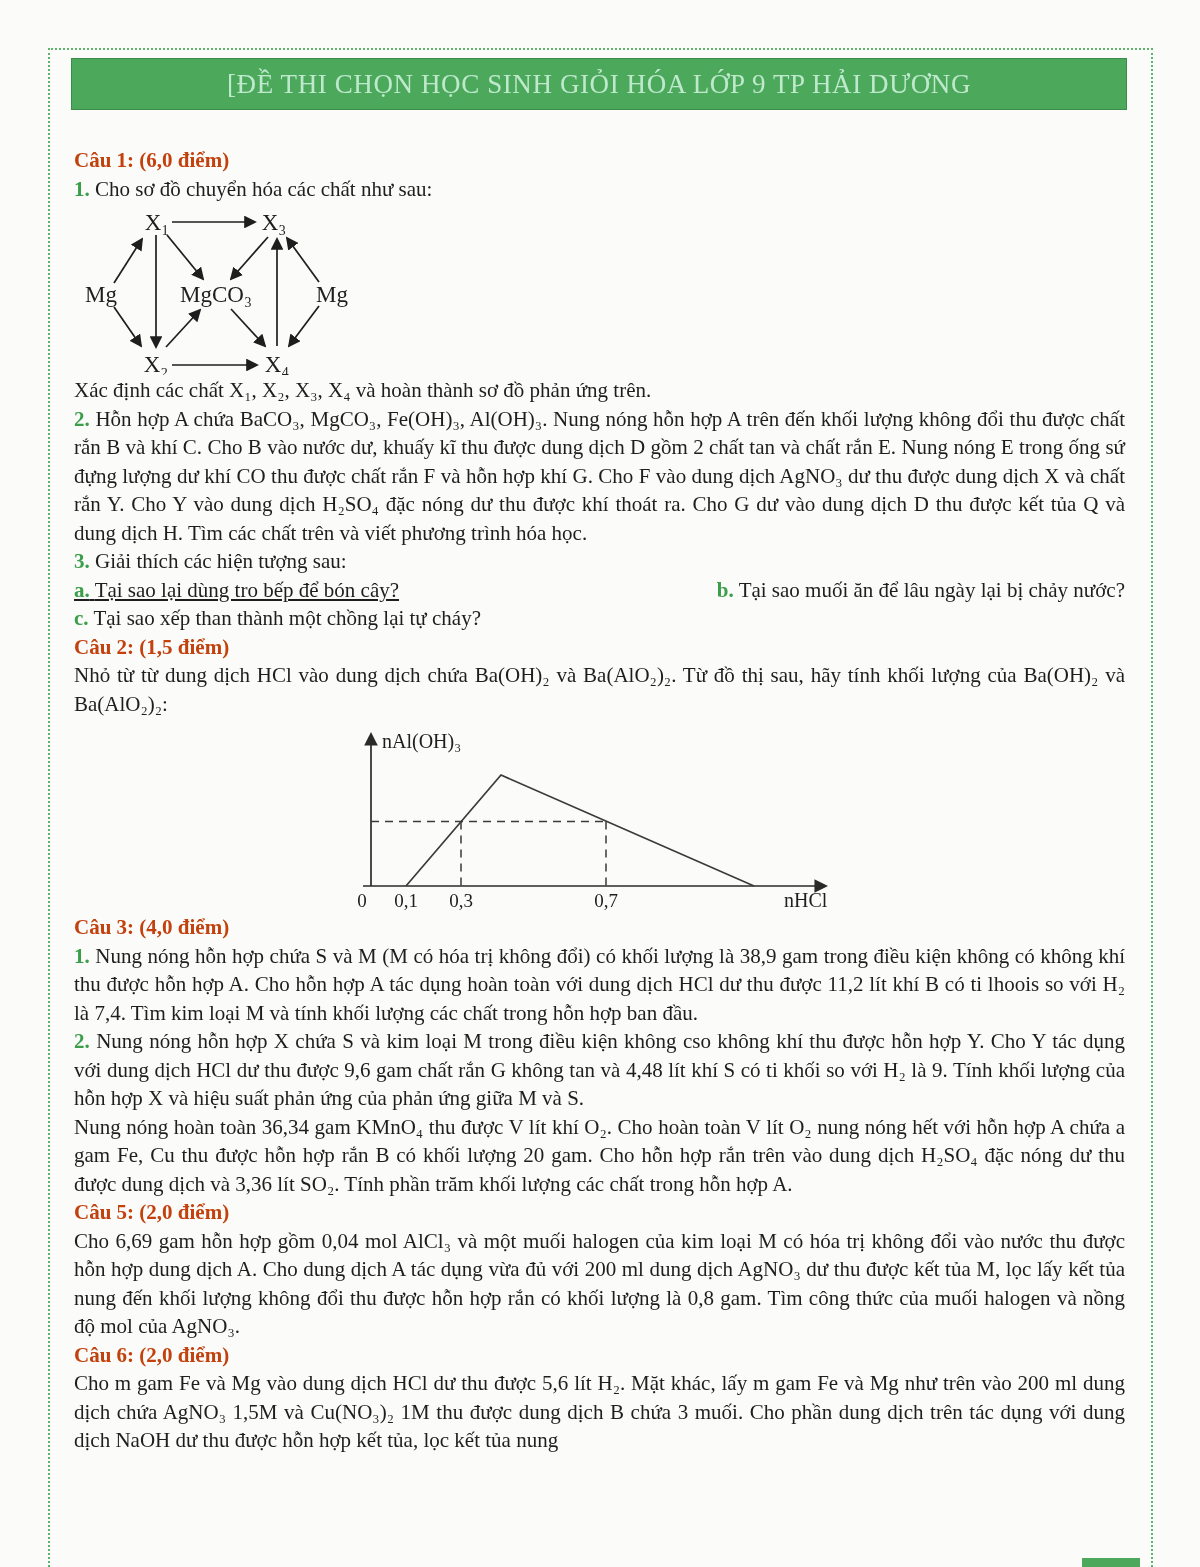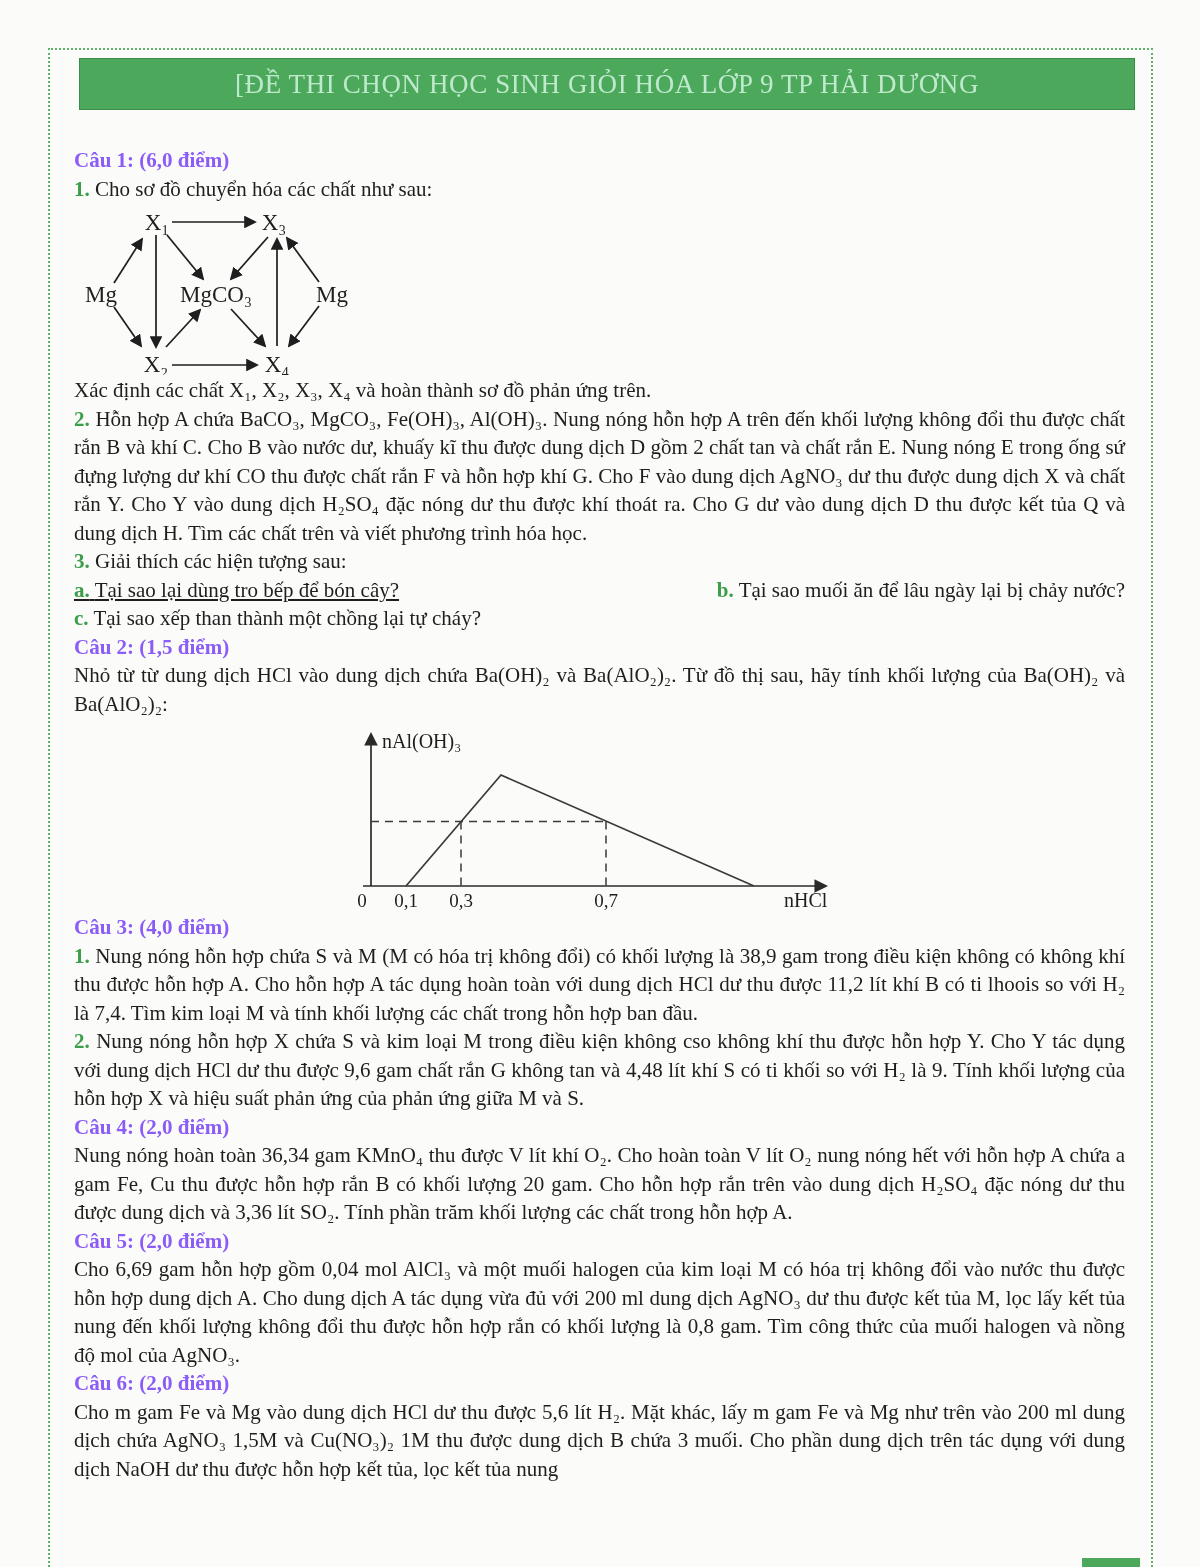--- a/index.html
+++ b/index.html
@@ -13,35 +13,35 @@
   }
   .frame {
     position:absolute; left:48px; top:48px; width:1105px; height:1519px;
     border-left:2px dotted #5cb46c;
     border-top:2px dotted #5cb46c;
     border-right:2px dotted #5cb46c;
     box-sizing:border-box;
     pointer-events:none;
   }
   .banner {
-    position:absolute; left:79px; top:58px; width:1056px; height:52px;
+    position:absolute; left:71px; top:58px; width:1056px; height:52px;
     background:#4ca95c;
     border:1px solid #3a8c49;
     box-sizing:border-box;
     display:flex; align-items:center; justify-content:center;
   }
   .banner-title {
     color:#bfe9cd; font-size:27px; letter-spacing:0.6px; white-space:nowrap;
   }
   .content {
     position:absolute; left:74px; top:146px; width:1051px;
     font-size:21px; line-height:28.5px; text-align:justify;
   }
   p { margin:0; }
-  .heading { color:#8b5cf6; font-weight:bold; text-align:left; }
+  .heading { color:#c2410c; font-weight:bold; text-align:left; }
   .gnum { color:#3c9e4a; font-weight:bold; }
   .row-ab { display:flex; }
   .row-ab .a-col { width:48.5%; flex:none; text-align:left;text-decoration:underline; }
   .row-ab .b-col { flex:1; text-align:right; }
   .diagram-wrap { height:173px; display:flex; justify-content:flex-start; align-items:center; }
   .chart-wrap { height:195px; padding-left:212px; box-sizing:border-box; }
   svg { display:block; }
   svg text { font-family:"Liberation Serif","DejaVu Serif",serif; fill:#1e1e1e; }
   .chip { position:absolute; left:1082px; top:1558px; width:58px; height:9px; background:#4ca95c; }
 </style>
@@ -136,21 +136,20 @@
         <text x="175" y="189">0,3</text>
         <text x="320" y="189">0,7</text>
       </g>
     </svg>
   </div>
 
   <p class="heading">Câu 3: (4,0 điểm)</p>
   <p><span class="gnum">1.</span> <span>Nung nóng hỗn hợp chứa S và M (M có hóa trị không đổi) có khối lượng là 38,9 gam trong điều kiện không có không khí thu được hỗn hợp A. Cho hỗn hợp A tác dụng hoàn toàn với dung dịch HCl dư thu được 11,2 lít khí B có ti lhoois so với H₂ là 7,4. Tìm kim loại M và tính khối lượng các chất trong hỗn hợp ban đầu.</span></p>
   <p><span class="gnum">2.</span> <span>Nung nóng hỗn hợp X chứa S và kim loại M trong điều kiện không cso không khí thu được hỗn hợp Y. Cho Y tác dụng với dung dịch HCl dư thu được 9,6 gam chất rắn G không tan và 4,48 lít khí S có ti khối so với H₂ là 9. Tính khối lượng của hỗn hợp X và hiệu suất phản ứng của phản ứng giữa M và S.</span></p>
 
-  <p class="heading">Câu 4: (2,0 điểm)</p>
   <p>Nung nóng hoàn toàn 36,34 gam KMnO₄ thu được V lít khí O₂. Cho hoàn toàn V lít O₂ nung nóng hết với hỗn hợp A chứa a gam Fe, Cu thu được hỗn hợp rắn B có khối lượng 20 gam. Cho hỗn hợp rắn trên vào dung dịch H₂SO₄ đặc nóng dư thu được dung dịch và 3,36 lít SO₂. Tính phần trăm khối lượng các chất trong hỗn hợp A.</p>
 
   <p class="heading">Câu 5: (2,0 điểm)</p>
   <p>Cho 6,69 gam hỗn hợp gồm 0,04 mol AlCl₃ và một muối halogen của kim loại M có hóa trị không đổi vào nước thu được hỗn hợp dung dịch A. Cho dung dịch A tác dụng vừa đủ với 200 ml dung dịch AgNO₃ dư thu được kết tủa M, lọc lấy kết tủa nung đến khối lượng không đổi thu được hỗn hợp rắn có khối lượng là 0,8 gam. Tìm công thức của muối halogen và nồng độ mol của AgNO₃.</p>
 
   <p class="heading">Câu 6: (2,0 điểm)</p>
   <p>Cho m gam Fe và Mg vào dung dịch HCl dư thu được 5,6 lít H₂. Mặt khác, lấy m gam Fe và Mg như trên vào 200 ml dung dịch chứa AgNO₃ 1,5M và Cu(NO₃)₂ 1M thu được dung dịch B chứa 3 muối. Cho phần dung dịch trên tác dụng với dung dịch NaOH dư thu được hỗn hợp kết tủa, lọc kết tủa nung</p>
 
 </div>
 

